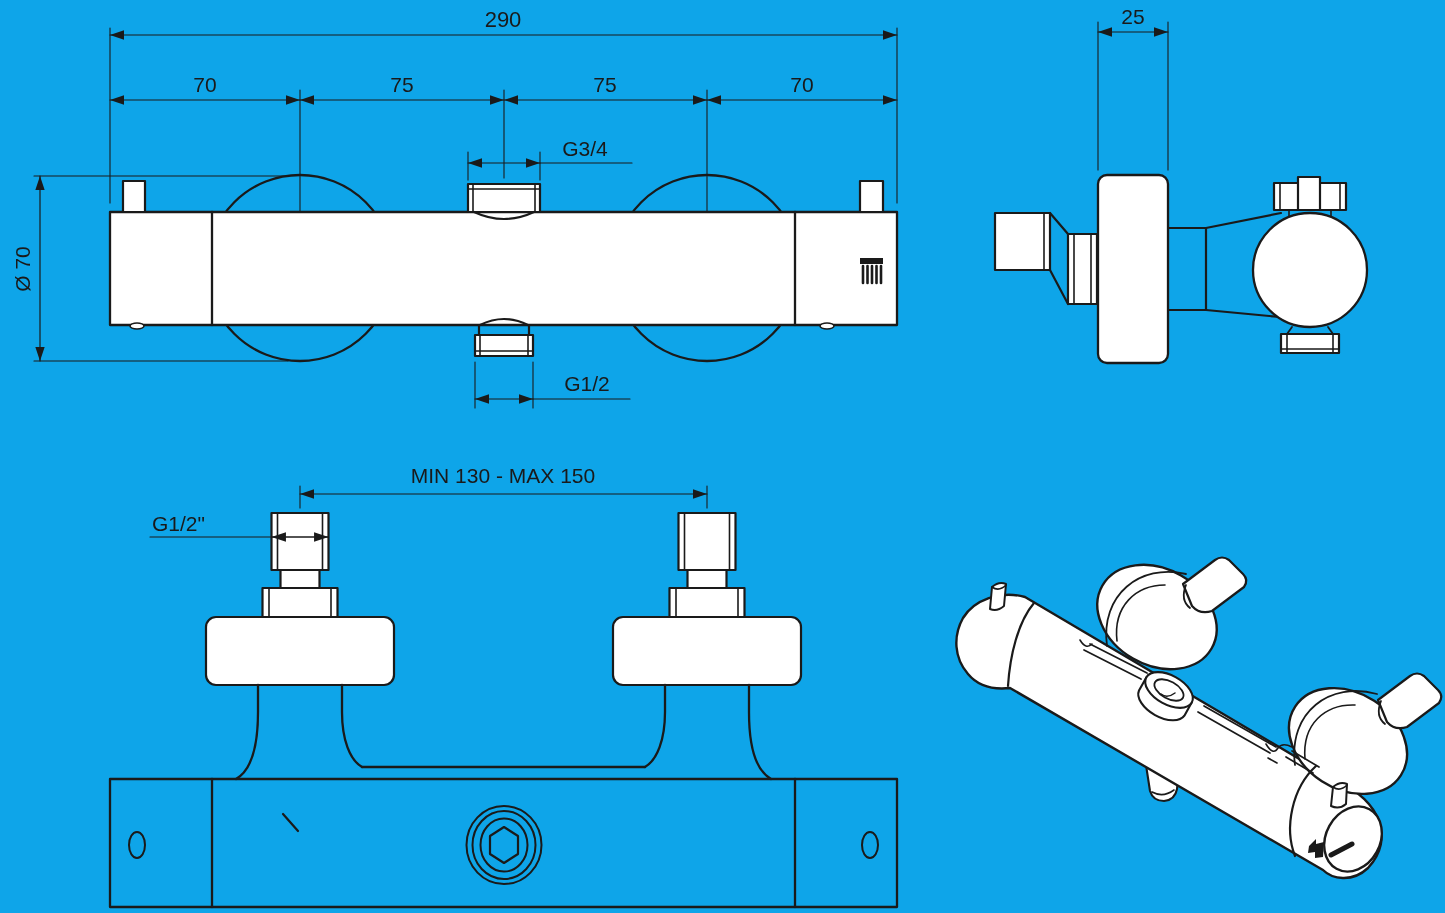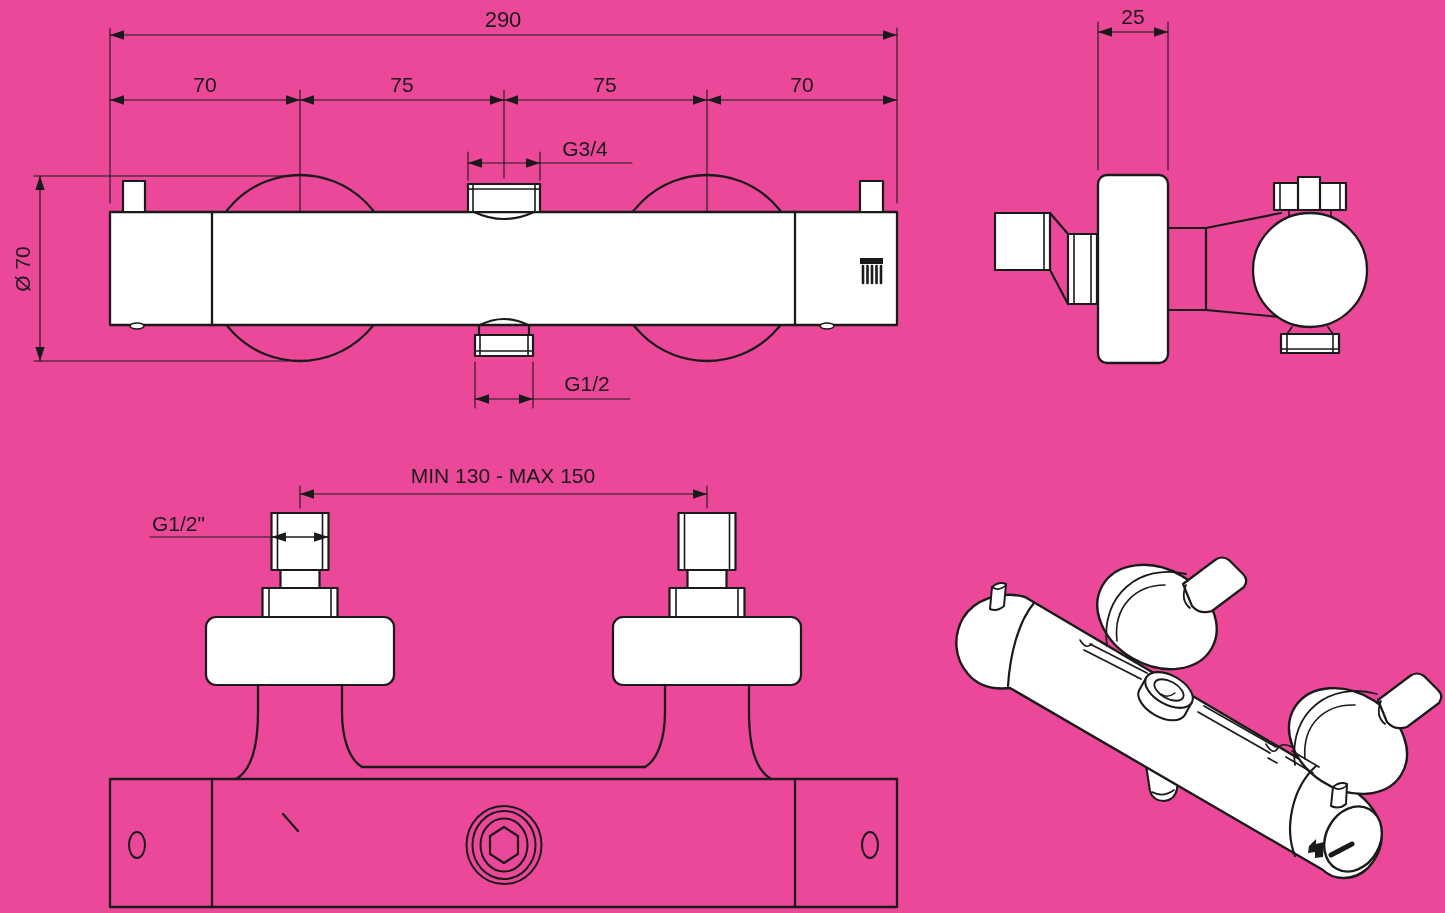--- a/index.html
+++ b/index.html
@@ -1,16 +1,16 @@
 <!DOCTYPE html>
 <html><head>
 <meta charset="utf-8">
 <style>
   html,body{margin:0;padding:0;background:#ffffff;}
-  .sheet{position:relative;width:1445px;height:913px;background:#ec4899;overflow:hidden;
+  .sheet{position:relative;width:1445px;height:913px;background:#0ea5e9;overflow:hidden;
          font-family:"Liberation Sans", sans-serif;}
   svg text{font-family:"Liberation Sans", sans-serif;fill:#1a1a1a;}
   .dimtxt{font-size:21px;}
   .bigtxt{font-size:22px;}
 </style>
 </head>
 <body>
 
 <div class="sheet">
 <svg width="1445" height="913" viewBox="0 0 1445 913">

